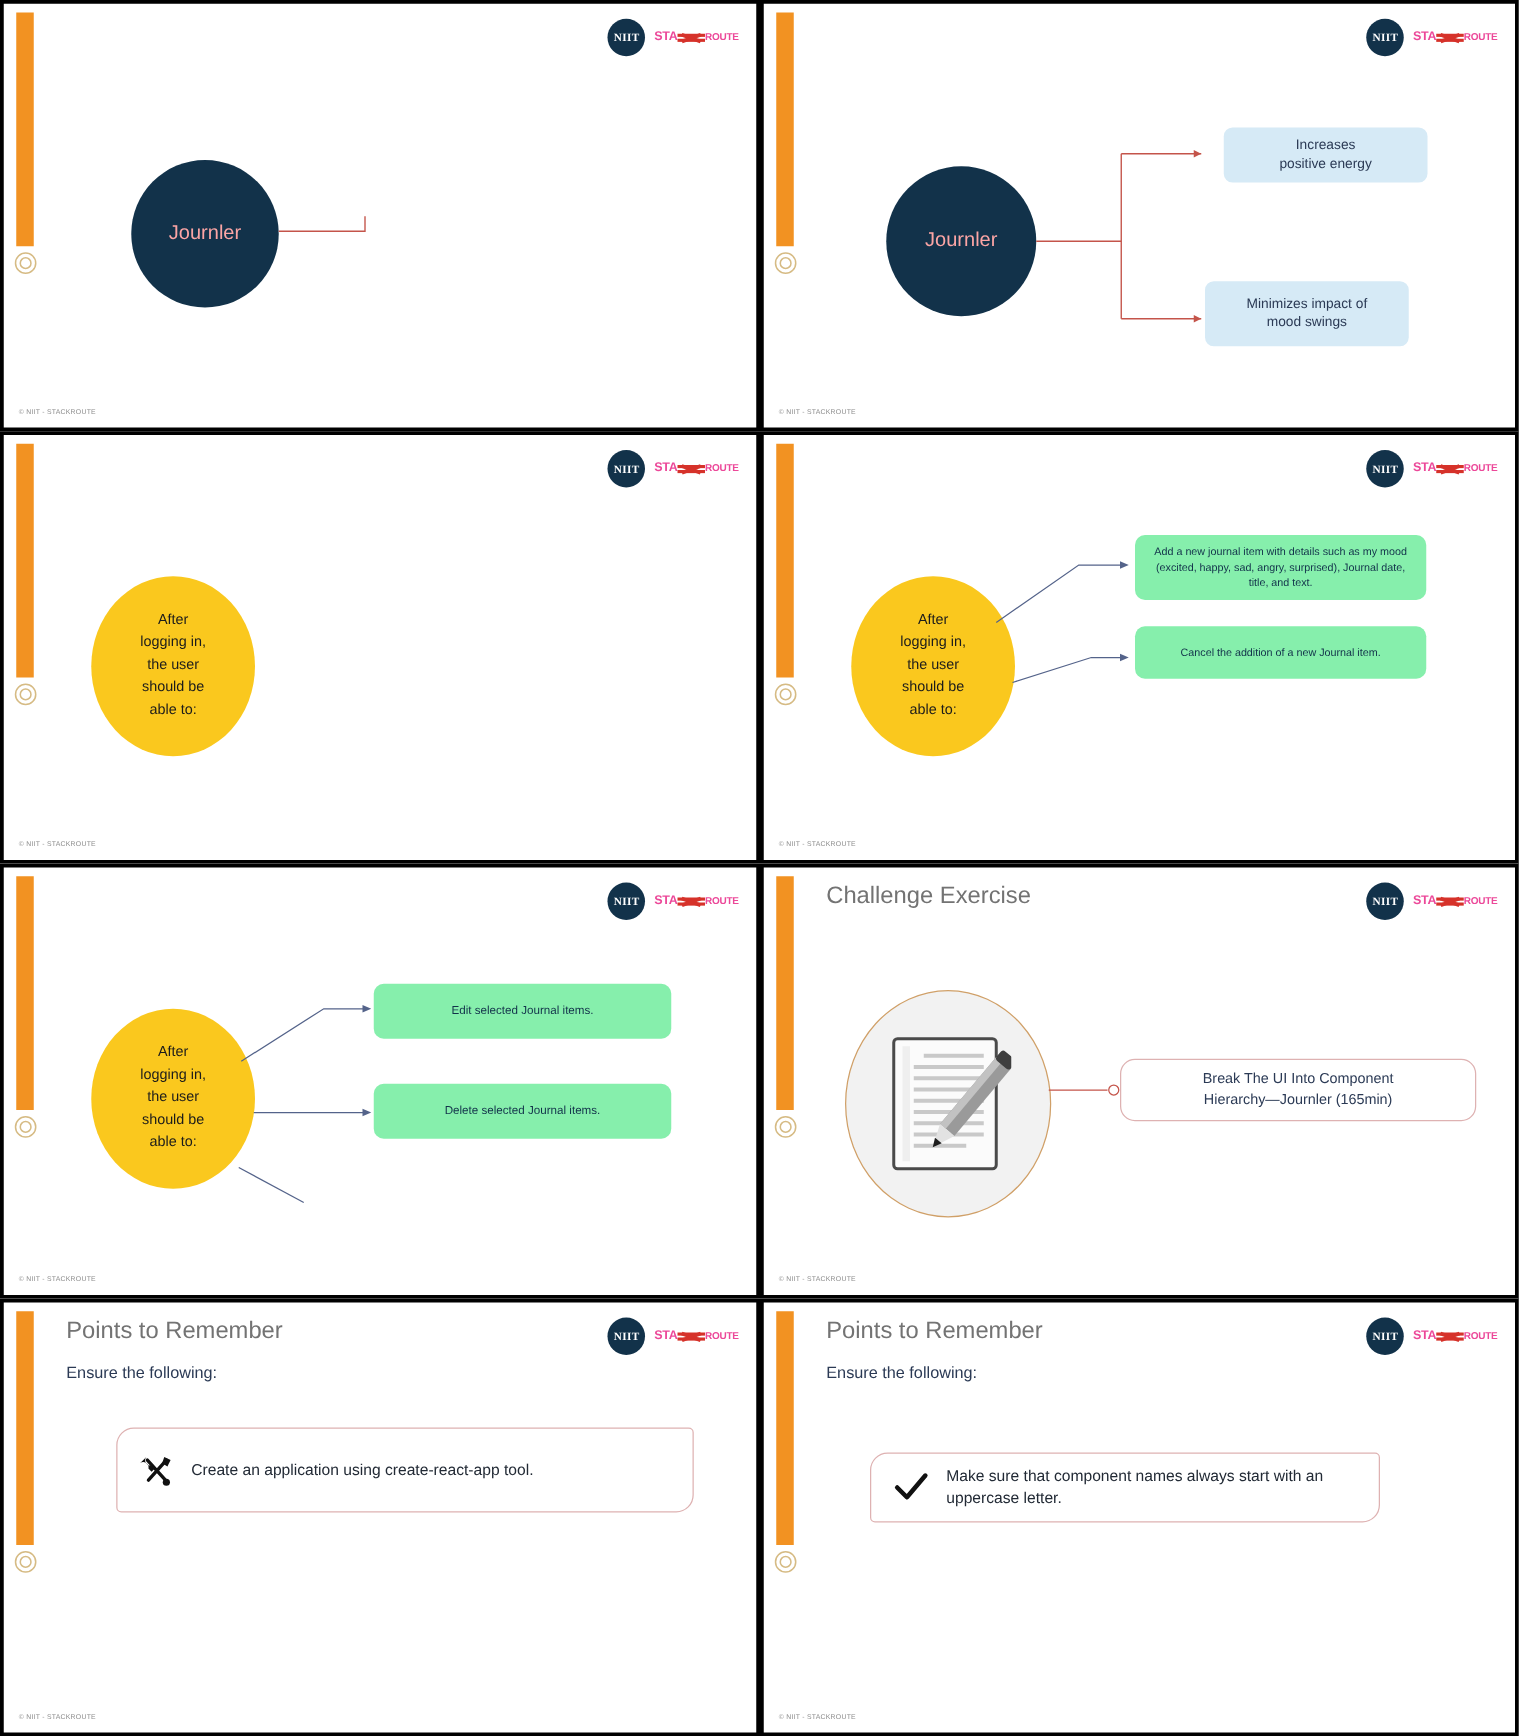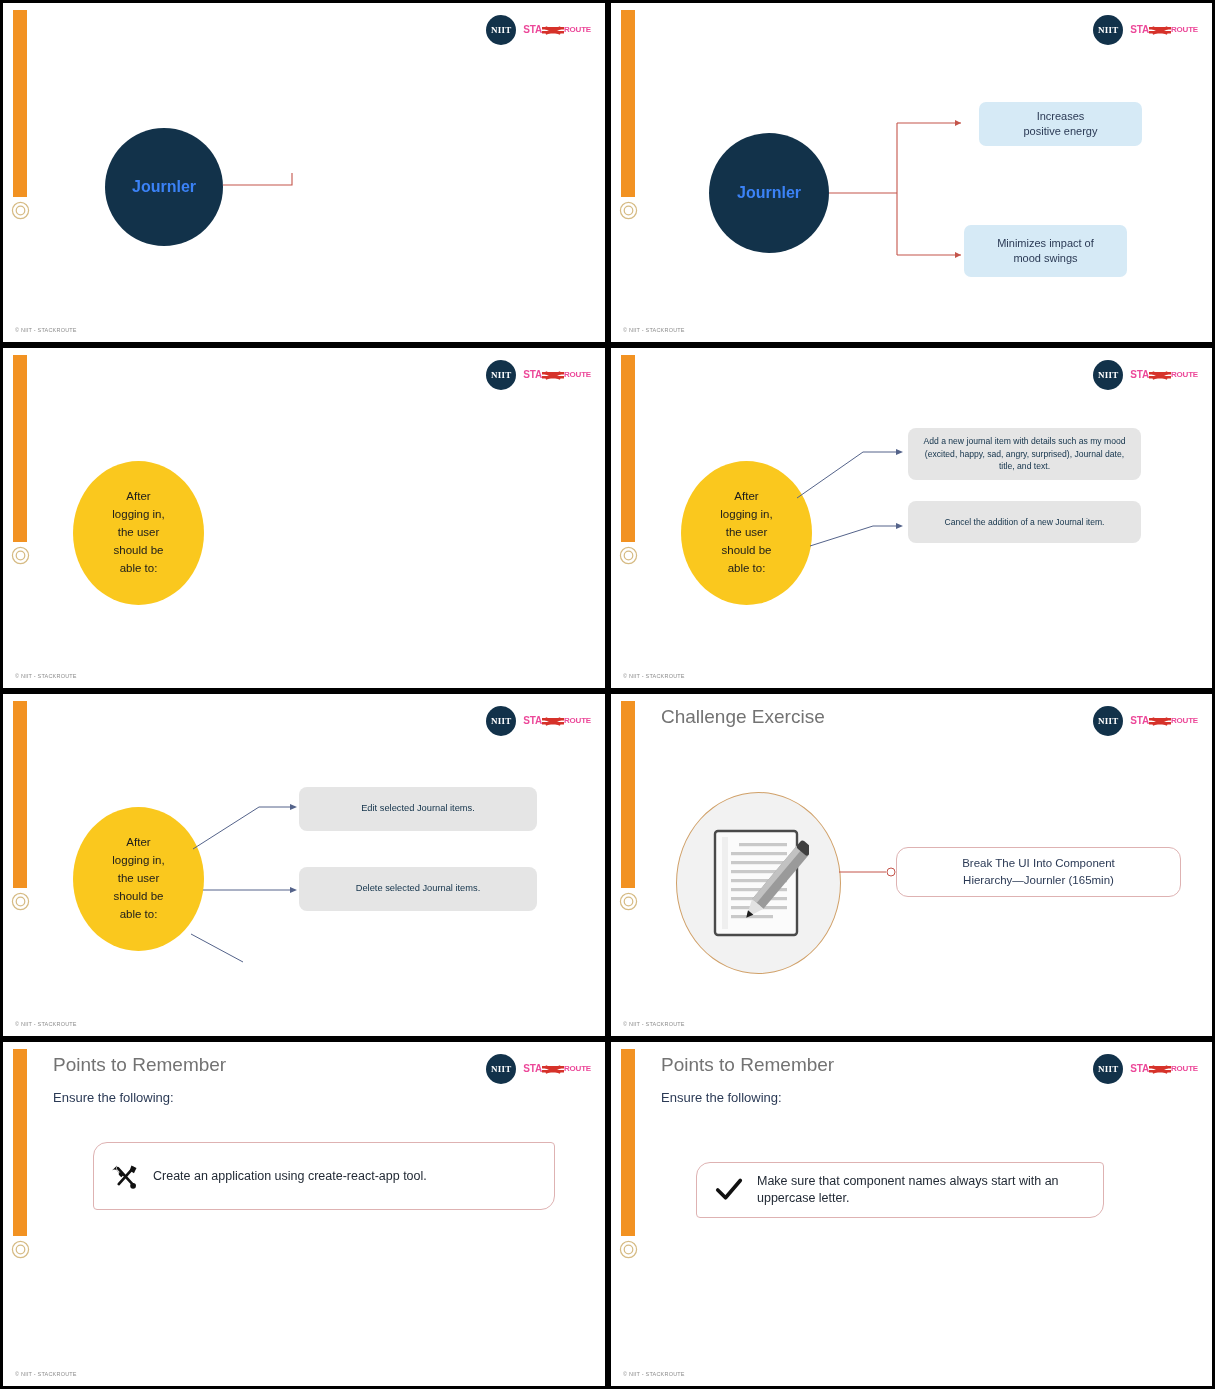--- a/index.html
+++ b/index.html
@@ -117,27 +117,26 @@
     left: 50px;
     top: 48px;
     font-size: 13px;
     color: #2b3a55;
   }
   
   .navy-circle {
     position: absolute;
     border-radius: 50%;
     background: #12324a;
-    color: #3b82f6;
+    color: #fca5a5;
     display: flex;
     align-items: center;
     justify-content: center;
     font-size: 16px;
     text-align: center;
-    font-weight: bold;
   }
   
   .yellow-ellipse {
     position: absolute;
     border-radius: 50%;
     background: #fac81e;
     color: #1b1b1b;
     display: flex;
     align-items: center;
     justify-content: center;
@@ -156,21 +155,21 @@
     align-items: center;
     justify-content: center;
     text-align: center;
     font-size: 11px;
     line-height: 1.4;
     padding: 6px 10px;
     box-sizing: border-box;
   }
   .teal-box {
     position: absolute;
-    background: #e5e5e5;
+    background: #86efac;
     color: #12324a;
     border-radius: 8px;
     display: flex;
     align-items: center;
     justify-content: center;
     text-align: center;
     font-size: 8.6px;
     line-height: 1.5;
     padding: 5px 9px;
     box-sizing: border-box;

